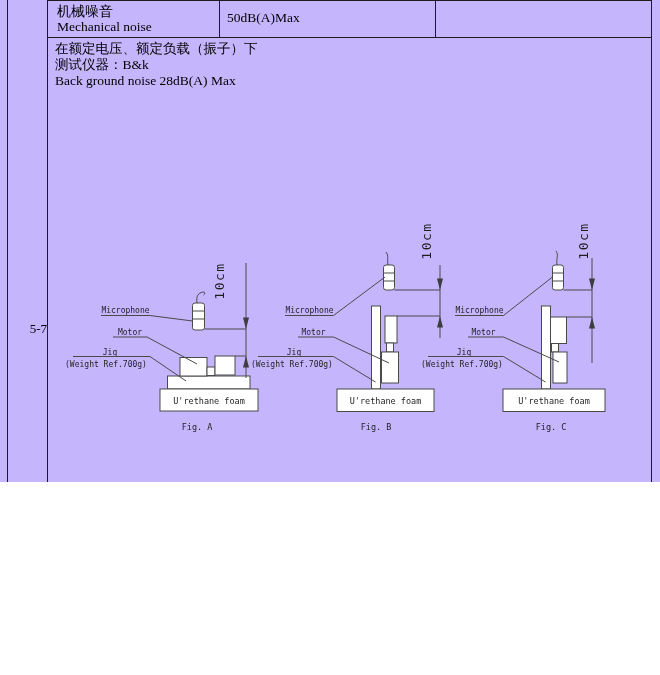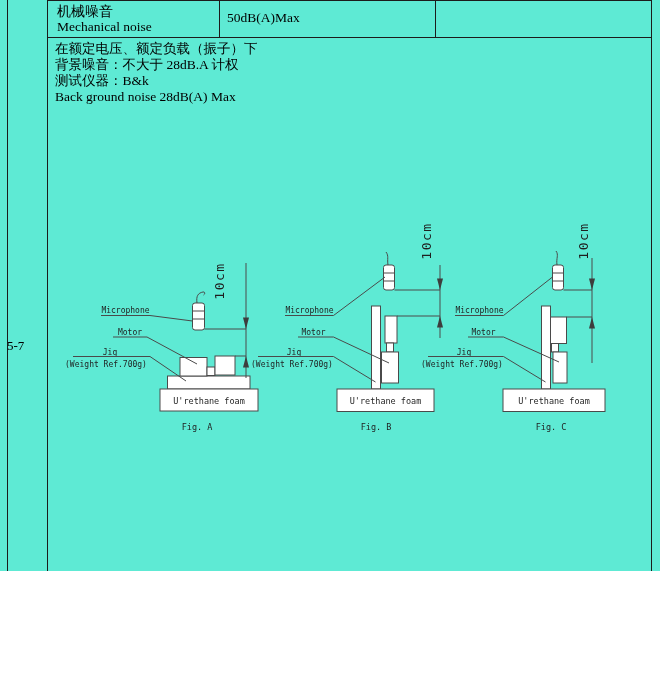--- a/index.html
+++ b/index.html
@@ -1,25 +1,25 @@
 <!DOCTYPE html>
 <html><head>
 <meta charset="utf-8">
 <style>
   html,body{margin:0;padding:0;background:#fff;}
   .canvas{
-    position:relative;width:660px;height:571px;background:#5eead4;
+    position:relative;width:660px;height:482px;background:#c4b5fd;
     font-family:"Liberation Serif",serif;color:#000;overflow:hidden;
   }
   .vline{position:absolute;width:1px;background:#1c1c1c;}
   .hline{position:absolute;height:1px;background:#1c1c1c;}
   .cell-title-zh{position:absolute;left:57px;top:3px;font-size:14px;line-height:17px;white-space:nowrap;}
   .cell-title-en{position:absolute;left:57px;top:19px;font-size:13.5px;line-height:16px;white-space:nowrap;}
   .cell-spec{position:absolute;left:227px;top:10px;font-size:13.5px;white-space:nowrap;}
-  .row-label{position:absolute;left:7px;top:321px;width:40px;text-align:left;font-size:13px;margin-top:17px;}
+  .row-label{position:absolute;left:7px;top:321px;width:40px;text-align:right;font-size:13px;}
   .conditions{position:absolute;left:55px;top:41px;font-size:13.5px;}
   .cond-line{height:16px;line-height:16px;white-space:nowrap;}
   svg text{
     font-family:"DejaVu Sans Mono",monospace;
     fill:#1f1f1f;
   }
   .lbl{font-size:8px;}
   .lbl-dim{font-size:13px;letter-spacing:1.5px;}
   .lbl-foam{font-size:8.5px;}
   .lbl-cap{font-size:8.5px;}
@@ -39,21 +39,20 @@
   <div class="hline" style="left:7px;top:667px;width:645px;"></div>
 
   <div class="cell-title-zh">机械噪音</div>
   <div class="cell-title-en">Mechanical noise</div>
   <div class="cell-spec">50dB(A)Max</div>
 
   <div class="row-label">5-7</div>
 
   <div class="conditions">
     <div class="cond-line">在额定电压、额定负载（振子）下</div>
-    <div class="cond-line">背景噪音：不大于 28dB.A 计权</div>
     <div class="cond-line">测试仪器：B&amp;k</div>
     <div class="cond-line">Back ground noise 28dB(A) Max</div>
   </div>
 
   <svg width="660" height="675" viewBox="0 0 660 675" style="position:absolute;left:0;top:0;" fill="none" stroke="#4a4a4a" stroke-width="1">
 
     <g>
 
       <rect x="167.5" y="376" width="82.5" height="13" fill="#fff"></rect>
       <rect x="180" y="357.5" width="27" height="18.5" fill="#fff"></rect>

